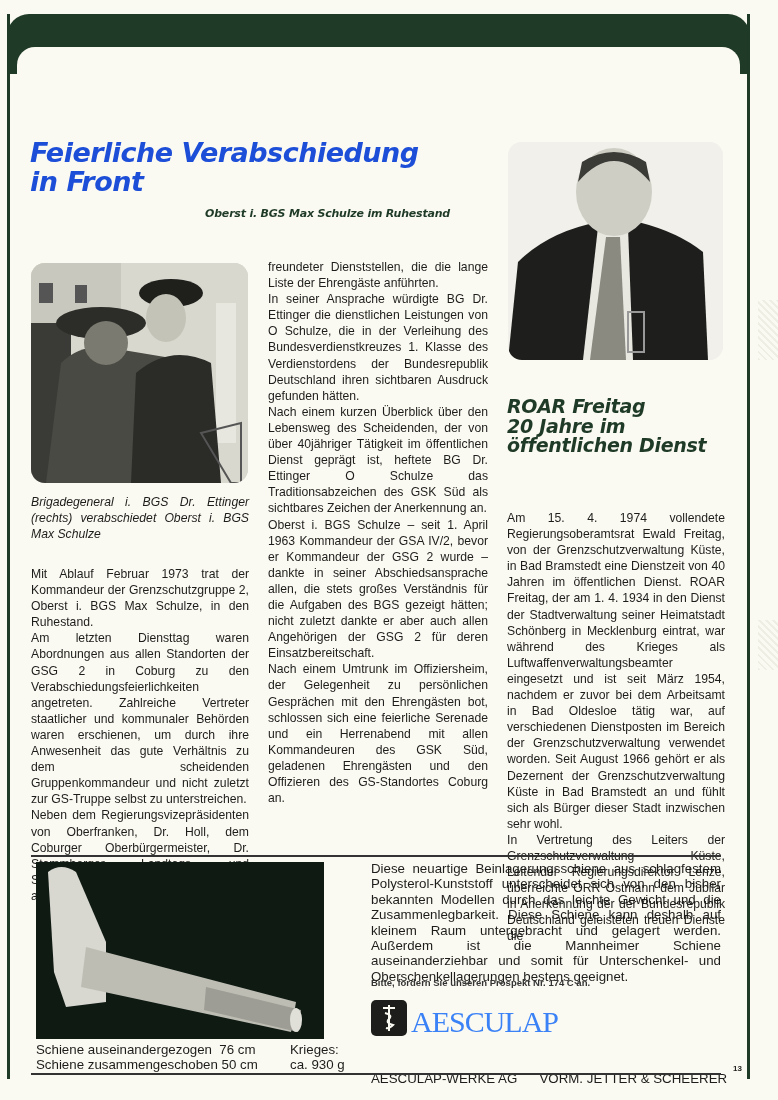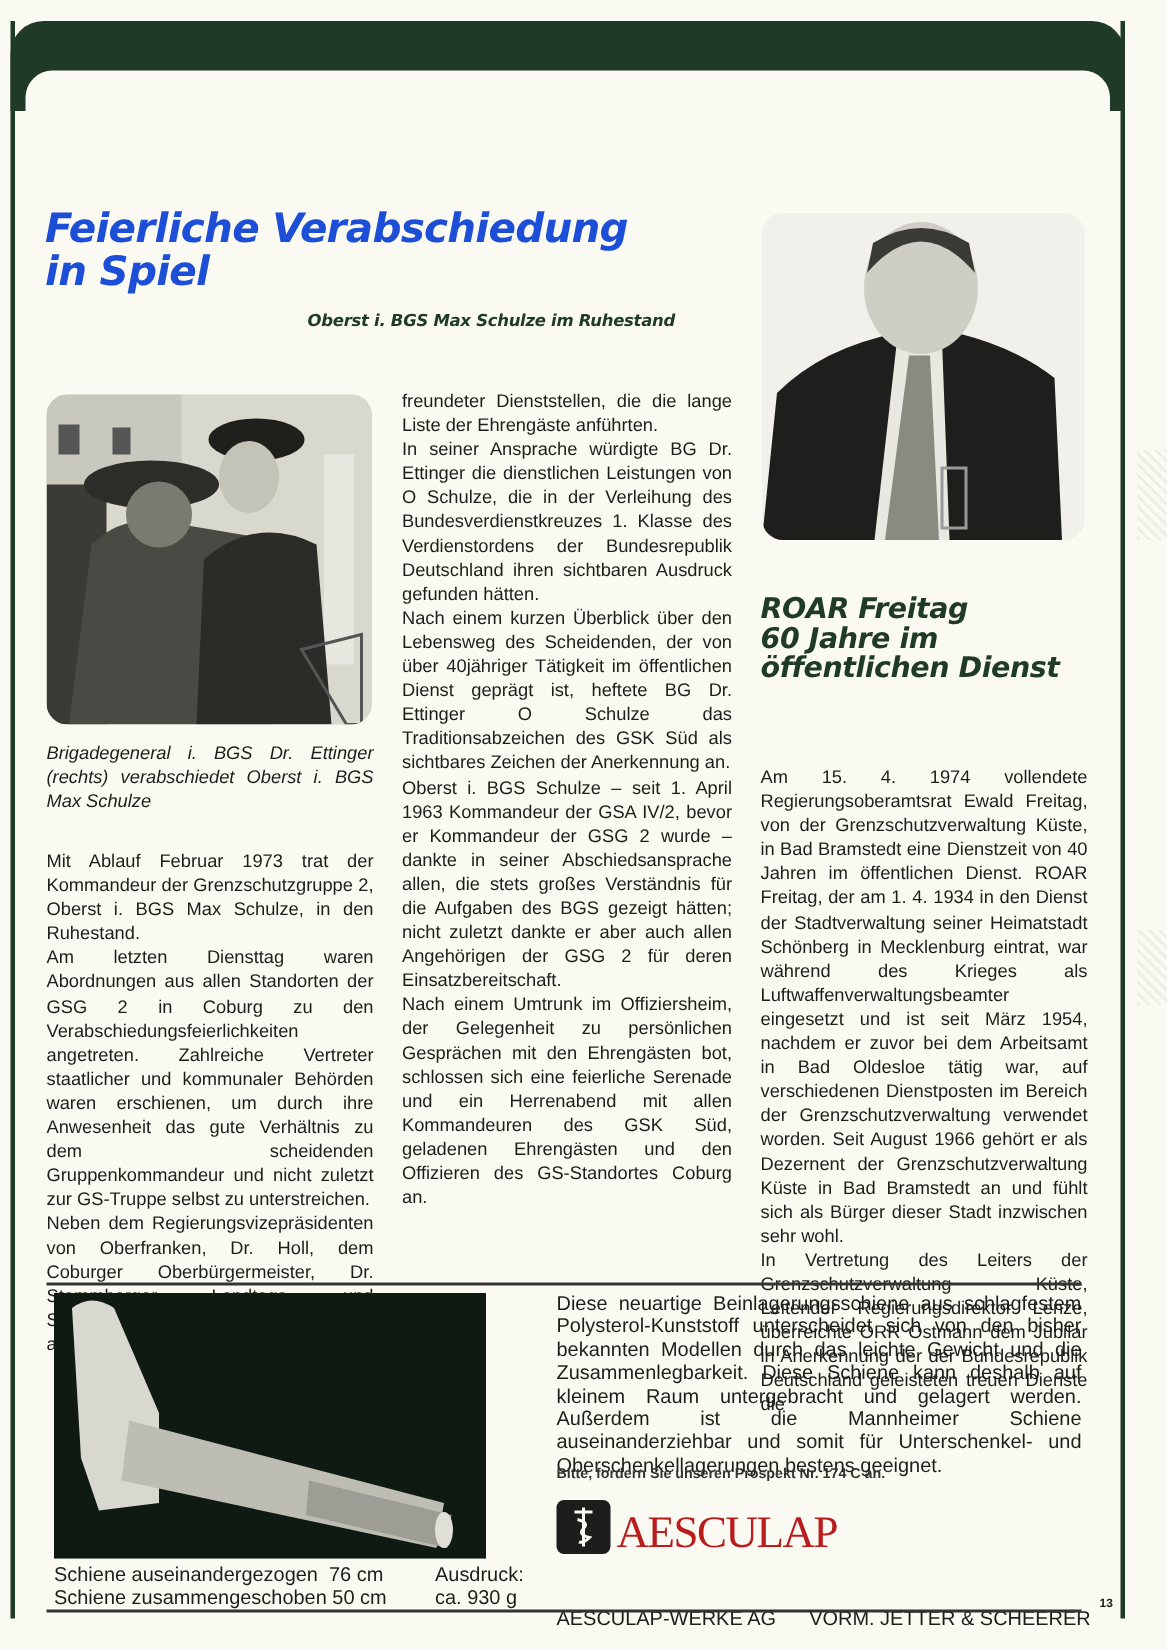--- a/index.html
+++ b/index.html
@@ -68,38 +68,38 @@
   .ad-request { position:absolute; left:371px; top:977px; font-size:9.5px; font-weight:bold; color:#333; }
   .ad-spec { position:absolute; font-size:13.3px; line-height:15.4px; }
   .ad-spec.left { left:36px; top:1042px; width:240px; }
   .ad-spec.right { left:290px; top:1042px; width:70px; }
   .logo-box {
     position:absolute; left:371px; top:1000px; width:36px; height:36px;
     background:#1d1d1b; border-radius:5px; display:flex; align-items:center; justify-content:center;
   }
   .logo-word {
     position:absolute; left:411px; top:1004px;
-    font-family:"Liberation Serif", serif; font-size:30px; letter-spacing:-1px; color:#b91c1c; line-height:36px;
+    font-family:"Liberation Serif", serif; font-size:30px; letter-spacing:-1px; color:#3b82f6; line-height:36px;
   }
   .company { position:absolute; left:371px; top:1040px; font-size:13.3px; line-height:15.5px; white-space:pre; }
   .page-num { position:absolute; left:733px; top:1064px; font-size:8px; font-weight:bold; }
 </style>
 </head>
 <body>
 
 <div class="frame-top">
   <div class="frame-top-inner"></div>
 </div>
 <div class="frame"></div>
 <div class="margin-speck" style="top:300px;height:60px"></div>
 <div class="margin-speck" style="top:620px;height:50px"></div>
 
 <div class="headline">
   <div>Feierliche Verabschiedung</div>
-  <div>in Spiel</div>
+  <div>in Front</div>
 </div>
 <div class="subhead">Oberst i. BGS Max Schulze im Ruhestand</div>
 
 <div class="photo photo1">
   <svg width="217" height="220" viewBox="0 0 217 220">
     <rect width="217" height="220" fill="#d9d8cf"></rect>
     <rect x="0" y="0" width="90" height="70" fill="#c9c8be"></rect>
     <rect x="8" y="20" width="14" height="20" fill="#555"></rect>
     <rect x="44" y="22" width="12" height="18" fill="#555"></rect>
     <rect x="185" y="40" width="20" height="140" fill="#e8e7df"></rect>
@@ -136,21 +136,21 @@
     <path d="M90 85 L120 85 L125 218 L75 218 Z" fill="#e8e7e0"></path>
     <path d="M98 95 L112 95 L118 218 L82 218 Z" fill="#8a8a80"></path>
     <ellipse cx="106" cy="50" rx="38" ry="44" fill="#cfcec5"></ellipse>
     <path d="M70 40 Q106 -2 142 40 L138 20 Q106 0 74 20 Z" fill="#3a3a36"></path>
     <rect x="120" y="170" width="16" height="40" fill="none" stroke="#999" stroke-width="2"></rect>
   </svg>
 </div>
 
 <div class="roar-head">
   <div>ROAR Freitag</div>
-  <div>60 Jahre im</div>
+  <div>20 Jahre im</div>
   <div>öffentlichen Dienst</div>
 </div>
 
 <div class="col col3">
   <p>Am 15. 4. 1974 vollendete Regierungsoberamtsrat Ewald Freitag, von der Grenzschutzverwaltung Küste, in Bad Bramstedt eine Dienstzeit von 40 Jahren im öffentlichen Dienst. ROAR Freitag, der am 1. 4. 1934 in den Dienst der Stadtverwaltung seiner Heimatstadt Schönberg in Mecklenburg eintrat, war während des Krieges als Luftwaffenverwaltungsbeamter eingesetzt und ist seit März 1954, nachdem er zuvor bei dem Arbeitsamt in Bad Oldesloe tätig war, auf verschiedenen Dienstposten im Bereich der Grenzschutzverwaltung verwendet worden. Seit August 1966 gehört er als Dezernent der Grenzschutzverwaltung Küste in Bad Bramstedt an und fühlt sich als Bürger dieser Stadt inzwischen sehr wohl.</p>
   <p>In Vertretung des Leiters der Grenzschutzverwaltung Küste, Leitender Regierungsdirektor Lenze, überreichte ORR Ostmann dem Jubilar in Anerkennung der der Bundesrepublik Deutschland geleisteten treuen Dienste die</p>
 </div>
 
 <div class="ad-rule-top"></div>
 <div class="ad-photo">
@@ -163,21 +163,21 @@
   </svg>
 </div>
 <div class="ad-text">Diese neuartige Beinlagerungsschiene aus schlagfestem Polysterol-Kunststoff unterscheidet sich von den bisher bekannten Modellen durch das leichte Gewicht und die Zusammenlegbarkeit. Diese Schiene kann deshalb auf kleinem Raum untergebracht und gelagert werden. Außerdem ist die Mannheimer Schiene auseinanderziehbar und somit für Unterschenkel- und Oberschenkellagerungen bestens geeignet.</div>
 <div class="ad-request">Bitte, fordern Sie unseren Prospekt Nr. 174 C an.</div>
 
 <div class="ad-spec left">
   <div style="white-space:pre">Schiene auseinandergezogen  76 cm</div>
   <div>Schiene zusammengeschoben 50 cm</div>
 </div>
 <div class="ad-spec right">
-  <div>Ausdruck:</div>
+  <div>Krieges:</div>
   <div>ca. 930 g</div>
 </div>
 
 <div class="logo-box">
   <svg width="24" height="30" viewBox="0 0 24 30">
     <line x1="12" y1="2" x2="12" y2="28" stroke="#fbfaf2" stroke-width="2"></line>
     <line x1="6" y1="5" x2="18" y2="5" stroke="#fbfaf2" stroke-width="2"></line>
     <path d="M8 10 Q16 12 12 16 Q8 20 16 22 Q12 26 9 25" fill="none" stroke="#fbfaf2" stroke-width="2"></path>
   </svg>
 </div>

